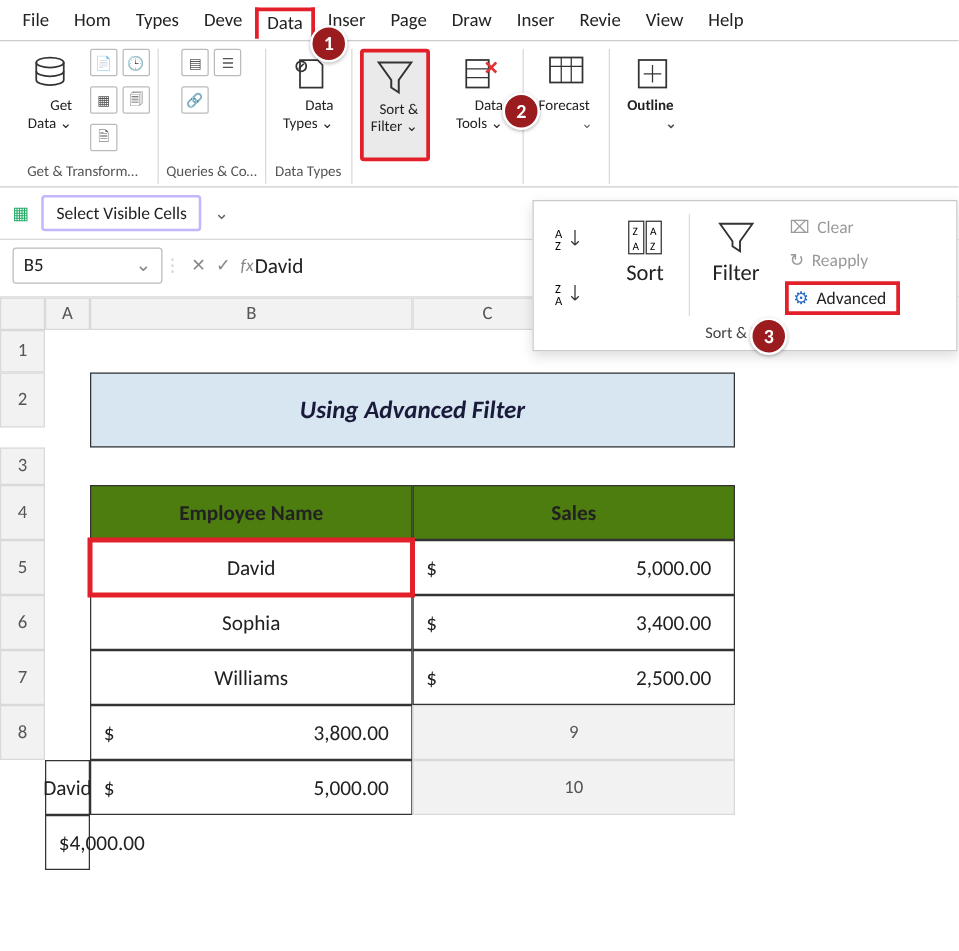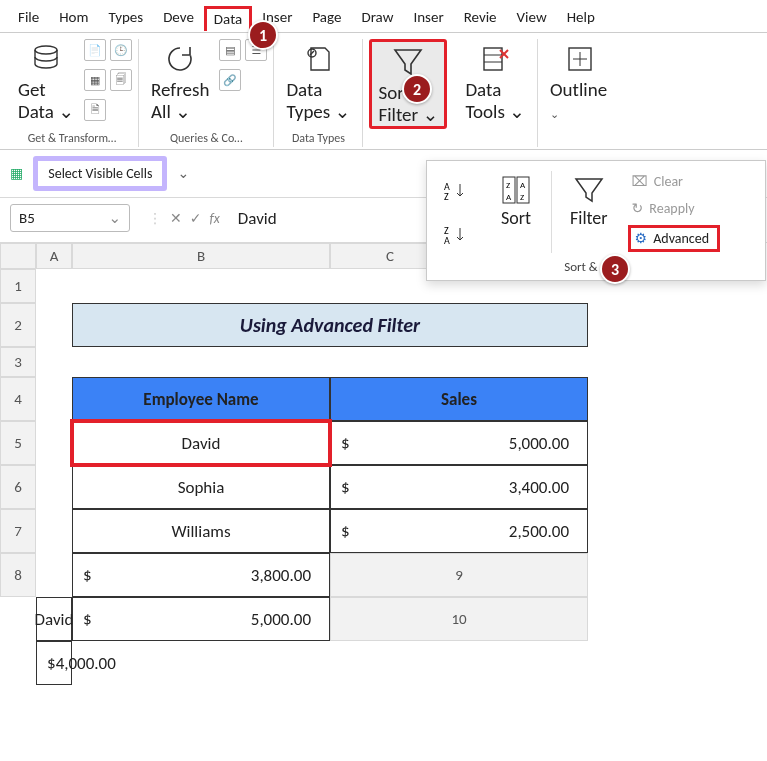--- a/index.html
+++ b/index.html
@@ -42,21 +42,21 @@
     position: relative;
     background: #fff;
   }
   .ribbon-group {
     border-right: 1px solid #d9d9d9;
     padding: 0 6px;
     display: flex;
     flex-direction: column;
     align-items: center;
   }
-  .ribbon-group:last-child { border-right: none; }
+  .ribbon-group:last-child { border-right: none; font-weight: bold; }
   .group-label {
     font-size: 12px;
     color: #555;
     padding: 2px 0;
     white-space: nowrap;
   }
   .group-body {
     display: flex;
     align-items: flex-start;
     gap: 4px;
@@ -71,21 +71,21 @@
     min-width: 56px;
     height: 100%;
     border-radius: 3px;
     cursor: pointer;
   }
   .big-btn .icon32 {
     width: 36px; height: 36px;
     display: flex; align-items: center; justify-content: center;
     margin-bottom: 2px;
   }
-  .big-btn .lbl { font-size: 19px; text-align: left; line-height: 1.15; }
+  .big-btn .lbl { font-size: 12px; text-align: right; line-height: 1.15; }
   .drop-arrow::after { content: " \A ⌄"; white-space: pre; font-size: 11px; color:#555;}
   .small-icons {
     display: grid;
     grid-template-columns: 22px 22px;
     grid-auto-rows: 26px;
     gap: 4px;
   }
   .small-icons .si {
     width: 22px; height: 22px;
     display:flex;align-items:center;justify-content:center;
@@ -99,28 +99,28 @@
   .sortfilter-btn .lbl { padding-bottom:2px; }
 
   
   .qat {
     display:flex;align-items:center;gap:10px;
     padding:6px 10px;
     border-bottom:1px solid #d9d9d9;
   }
   .qat .selvis {
     display:flex;align-items:flex-end;gap:6px;
-    border:5px solid #c4b5fd;border-radius:3px;
+    border:2px solid #c4b5fd;border-radius:3px;
     padding:4px 10px;font-size:14px;
   }
   .qat .qdrop { color:#666; }
 
   
   .formrow {
-    display:flex;align-items:center;gap:18px;
+    display:flex;align-items:center;gap:1px;
     padding:6px 10px 10px 10px;
     border-bottom:1px solid #d9d9d9;
   }
   .namebox {
     width:120px;border:1px solid #bbb;border-radius:3px;
     padding:4px 8px;font-size:15px;display:flex;justify-content:space-between;align-items:center;
   }
   .fxwrap { display:flex;align-items:center;gap:8px;color:#888; }
   .fxwrap .sep { color:#ccc; }
   .fxval { font-size:17px; color:#222; }
@@ -168,26 +168,26 @@
   }
   .colhdr.wide { justify-content:center; }
   .cell { border:1px solid #d9d9d9; height:42px; display:flex;align-items:center;justify-content:center; }
   .cell.blank { border:none; }
 
   
   .tbl-title {
     grid-column: 3 / span 2;
     background:#d7e6f1;
     border:1px solid #333;
-    height:44px;
+    height:60px;
     display:flex;align-items:center;justify-content:center;
     font-size:20px;font-weight:bold;font-style:italic;color:#1a1a3a;
   }
   .tbl-head {
-    background:#3b82f6;
+    background:#4d7c0f;
     border:1px solid #333;
     height:44px;font-weight:bold;font-size:17px;
     display:flex;align-items:center;justify-content:center;
   }
   .tbl-cell {
     border:1px solid #333;height:44px;font-size:17px;
     display:flex;align-items:center;
   }
   .tbl-cell.name { justify-content:center; }
   .tbl-cell.sales { justify-content:space-between; padding:0 18px 0 10px; }
@@ -257,29 +257,20 @@
         <div class="si">▦</div>
         <div class="si">🗐</div>
         <div class="si">🗎</div>
       </div>
     </div>
     <div class="group-label">Get &amp; Transform…</div>
   </div>
 
   <div class="ribbon-group">
     <div class="group-body">
-      <div class="big-btn">
-        <div class="icon32">
-          <svg width="34" height="34" viewBox="0 0 34 34">
-              <path d="M17 6a11 11 0 1 0 10.4 7.5" fill="none" stroke="#333" stroke-width="1.6"></path>
-              <path d="M27 5v8h-8" fill="none" stroke="#333" stroke-width="1.6"></path>
-            </svg>
-        </div>
-        <div class="lbl"><span>Refresh<br>All</span> ⌄</div>
-      </div>
       <div class="small-icons">
         <div class="si">▤</div>
         <div class="si">☰</div>
         <div class="si">🔗</div>
       </div>
     </div>
     <div class="group-label">Queries &amp; Co…</div>
   </div>
 
   <div class="ribbon-group">
@@ -323,20 +314,36 @@
               <line x1="22" y1="8" x2="30" y2="16" stroke="#d33" stroke-width="2"></line>
               <line x1="30" y1="8" x2="22" y2="16" stroke="#d33" stroke-width="2"></line>
             </svg>
         </div>
         <div class="lbl"><span>Data<br>Tools</span> ⌄</div>
       </div>
     </div>
     <div class="group-label">&nbsp;</div>
   </div>
 
+  <div class="ribbon-group">
+    <div class="group-body">
+      <div class="big-btn">
+        <div class="icon32">
+          <svg width="34" height="34" viewBox="0 0 34 34">
+              <rect x="4" y="4" width="26" height="20" fill="none" stroke="#333" stroke-width="1.4"></rect>
+              <line x1="4" y1="11" x2="30" y2="11" stroke="#333"></line>
+              <line x1="13" y1="4" x2="13" y2="24" stroke="#333"></line>
+              <line x1="21" y1="4" x2="21" y2="24" stroke="#333"></line>
+            </svg>
+        </div>
+        <div class="lbl drop-arrow">Forecast</div>
+      </div>
+    </div>
+    <div class="group-label">&nbsp;</div>
+  </div>
 
   <div class="ribbon-group">
     <div class="group-body">
       <div class="big-btn">
         <div class="icon32">
           <svg width="34" height="34" viewBox="0 0 34 34">
               <rect x="6" y="6" width="22" height="22" fill="none" stroke="#333" stroke-width="1.4"></rect>
               <line x1="17" y1="10" x2="17" y2="24" stroke="#333"></line>
               <line x1="10" y1="17" x2="24" y2="17" stroke="#333"></line>
             </svg>

